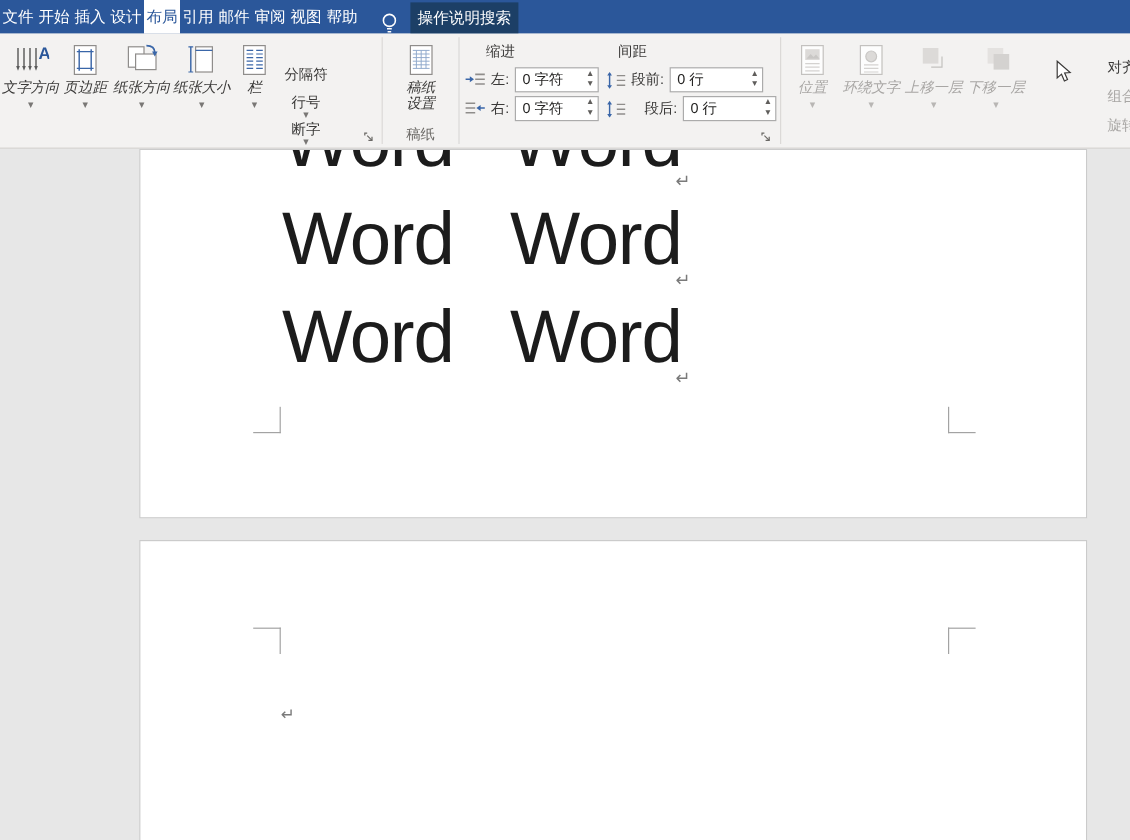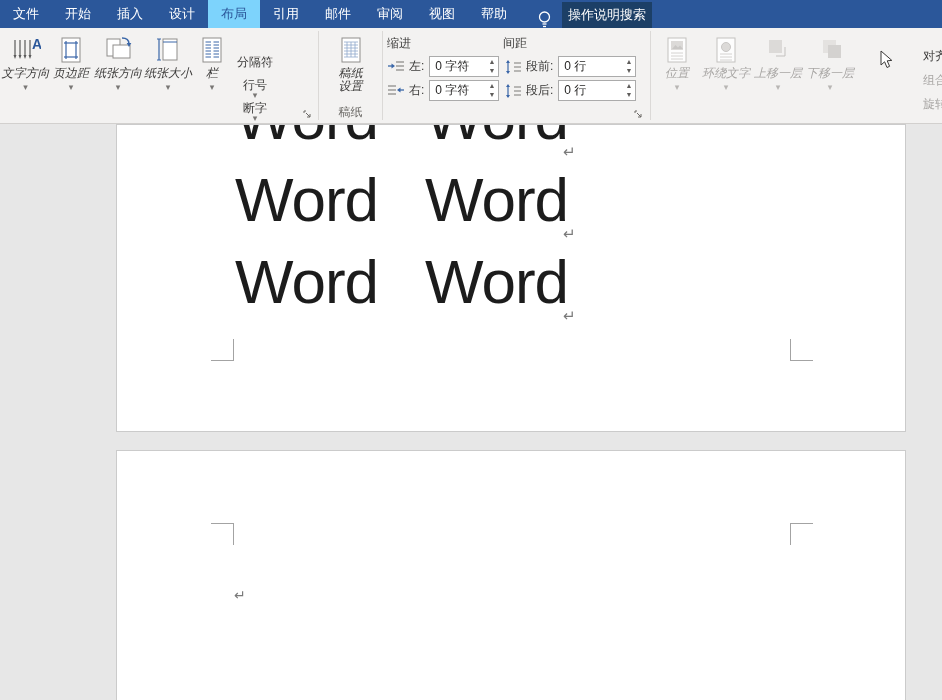--- a/index.html
+++ b/index.html
@@ -1,22 +1,22 @@
 <!DOCTYPE html>
 <html><head>
 <meta charset="utf-8">
 <style>
   * { margin:0; padding:0; box-sizing:border-box; }
   html,body { width:942px; height:700px; overflow:hidden; }
   body { font-family:"Liberation Sans", sans-serif; position:relative; background:#e7e7e7; cursor:default; }
 
   
   .tabbar { height:28px; background:#2b579a; display:flex; align-items:stretch; color:#fff; font-size:13px; }
-  .tab { padding:0 13px; display:flex; align-items:center; white-space:nowrap; }
-  .tab.active { background:#7dd3fc; color:#2b579a; }
+  .tab { padding:0 2px; display:flex; align-items:center; white-space:nowrap; }
+  .tab.active { background:#ffffff; color:#2b579a; }
   .search-area { display:flex; align-items:flex-end; margin-left:16px; }
   .bulb { margin-right:9px; display:flex; align-items:center; }
   .search-label { background:#1c3f66; color:#fff; padding:4px 6px; white-space:nowrap; }
 
   
   .ribbon { height:96px; background:#f3f2f1; border-bottom:1px solid #d2d0ce; display:flex; position:relative; }
   .rgroup { position:relative; height:100%; flex:none; }
   .gdivider { width:1px; background:#dbd9d7; margin:3px 0; flex:none; }
   .glabel { position:absolute; bottom:2px; left:0; right:0; text-align:center; font-size:12px; color:#6a6865; white-space:nowrap; }
   .bigbtn { display:flex; flex-direction:column; align-items:center; padding-top:5px; font-size:12px; color:#3b3a39; flex:none; }
@@ -256,22 +256,22 @@
       </span>
       <span class="blabel">稿纸</span>
       <span class="blabel">设置</span>
     </div>
     <div class="glabel">稿纸</div>
   </div>
 
   <div class="gdivider"></div>
 
   <div class="rgroup g-para">
-    <span class="hdr" style="left:4px">缩进</span>
-    <span class="hdr" style="left:120px">间距</span>
+    <span class="hdr" style="left:22px">缩进</span>
+    <span class="hdr" style="left:132px">间距</span>
 
     <div class="prow" style="left:4px; top:28px;">
       <svg width="18" height="15" viewBox="0 0 18 15">
         <g stroke="#8f8d8b" stroke-width="1.3">
             <line x1="9" y1="3" x2="17" y2="3"></line>
             <line x1="9" y1="7" x2="17" y2="7"></line>
             <line x1="9" y1="11" x2="17" y2="11"></line>
           </g>
         <line x1="1" y1="7" x2="5" y2="7" stroke="#3a66a8" stroke-width="1.3"></line>
           <path d="M4.5 4.5 L8 7 L4.5 9.5z" fill="#3a66a8"></path>
@@ -333,21 +333,21 @@
             <line x1="9" y1="4" x2="16" y2="4"></line>
             <line x1="9" y1="8" x2="16" y2="8"></line>
             <line x1="9" y1="12" x2="16" y2="12"></line>
           </g>
         <g stroke="#3a66a8" stroke-width="1.2">
             <line x1="3" y1="3" x2="3" y2="14"></line>
           </g>
         <path d="M1 12 L3 15 L5 12z" fill="#3a66a8"></path>
           <path d="M1 4 L3 1 L5 4z" fill="#3a66a8"></path>
       </svg>
-      <span style="margin-left:4px">段后:</span>
+      <span style="margin-left:15px">段后:</span>
       <div class="spinfield" style="width:78px; margin-left:5px">
         <input value="0 行" style="">
         <span class="spinner">
             <span>▲</span>
             <span>▼</span>
           </span>
       </div>
     </div>
 
     <div class="launcher">

